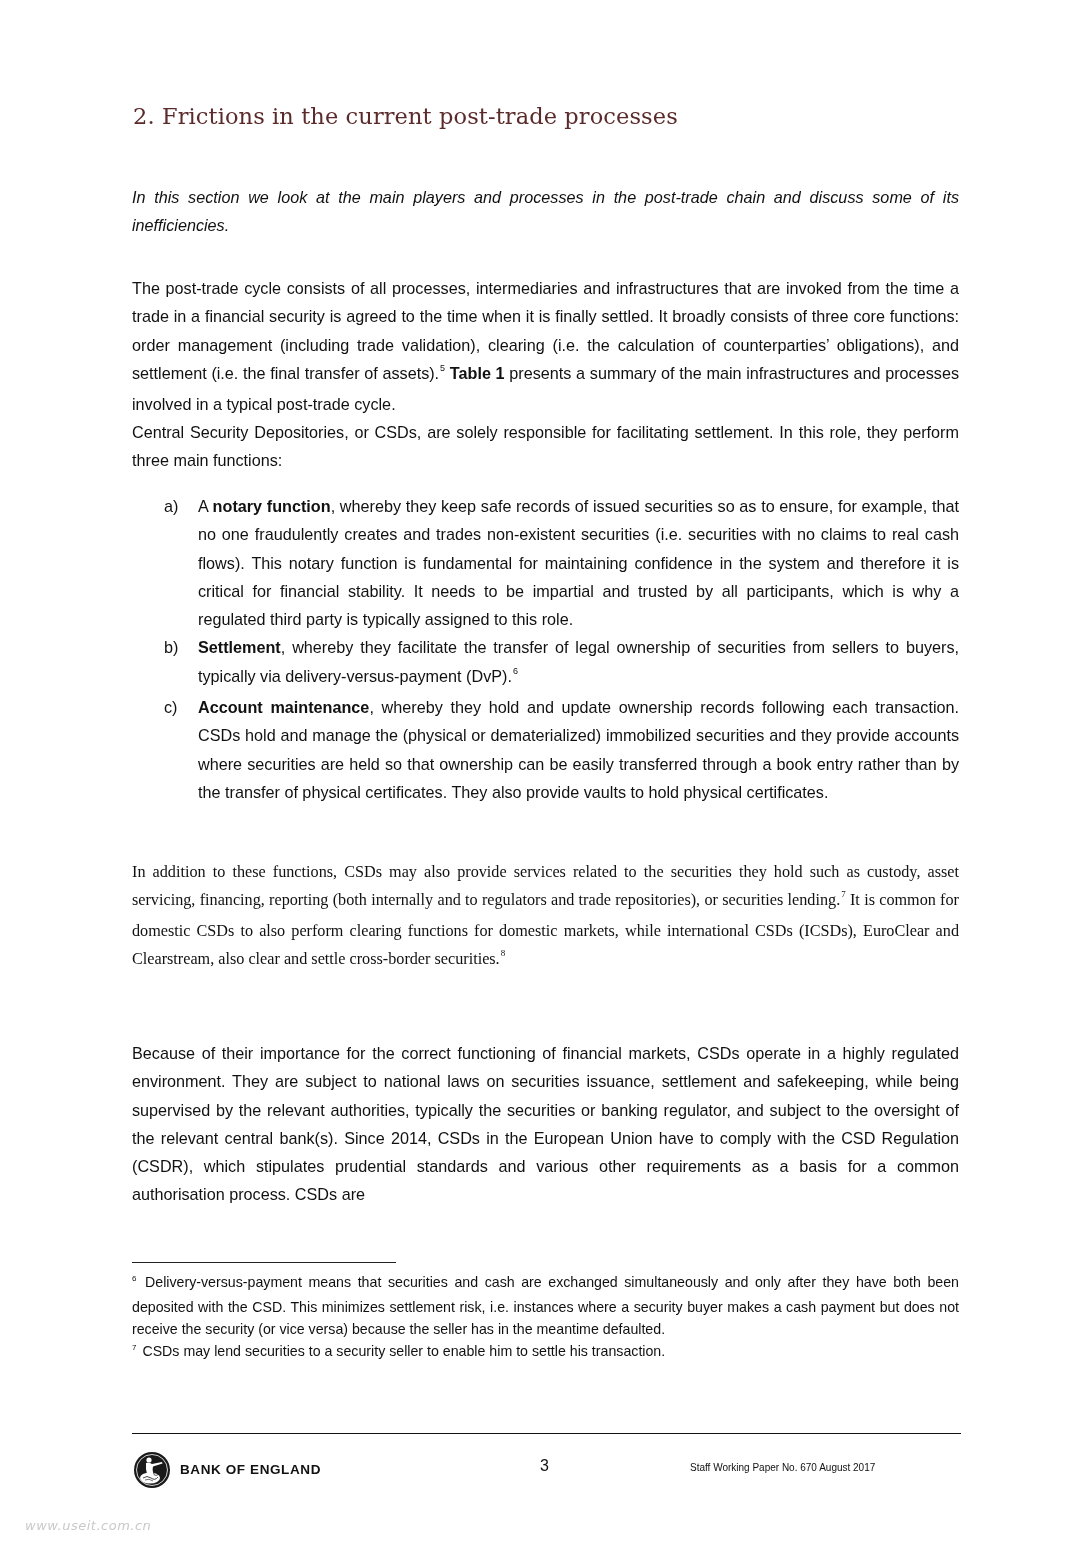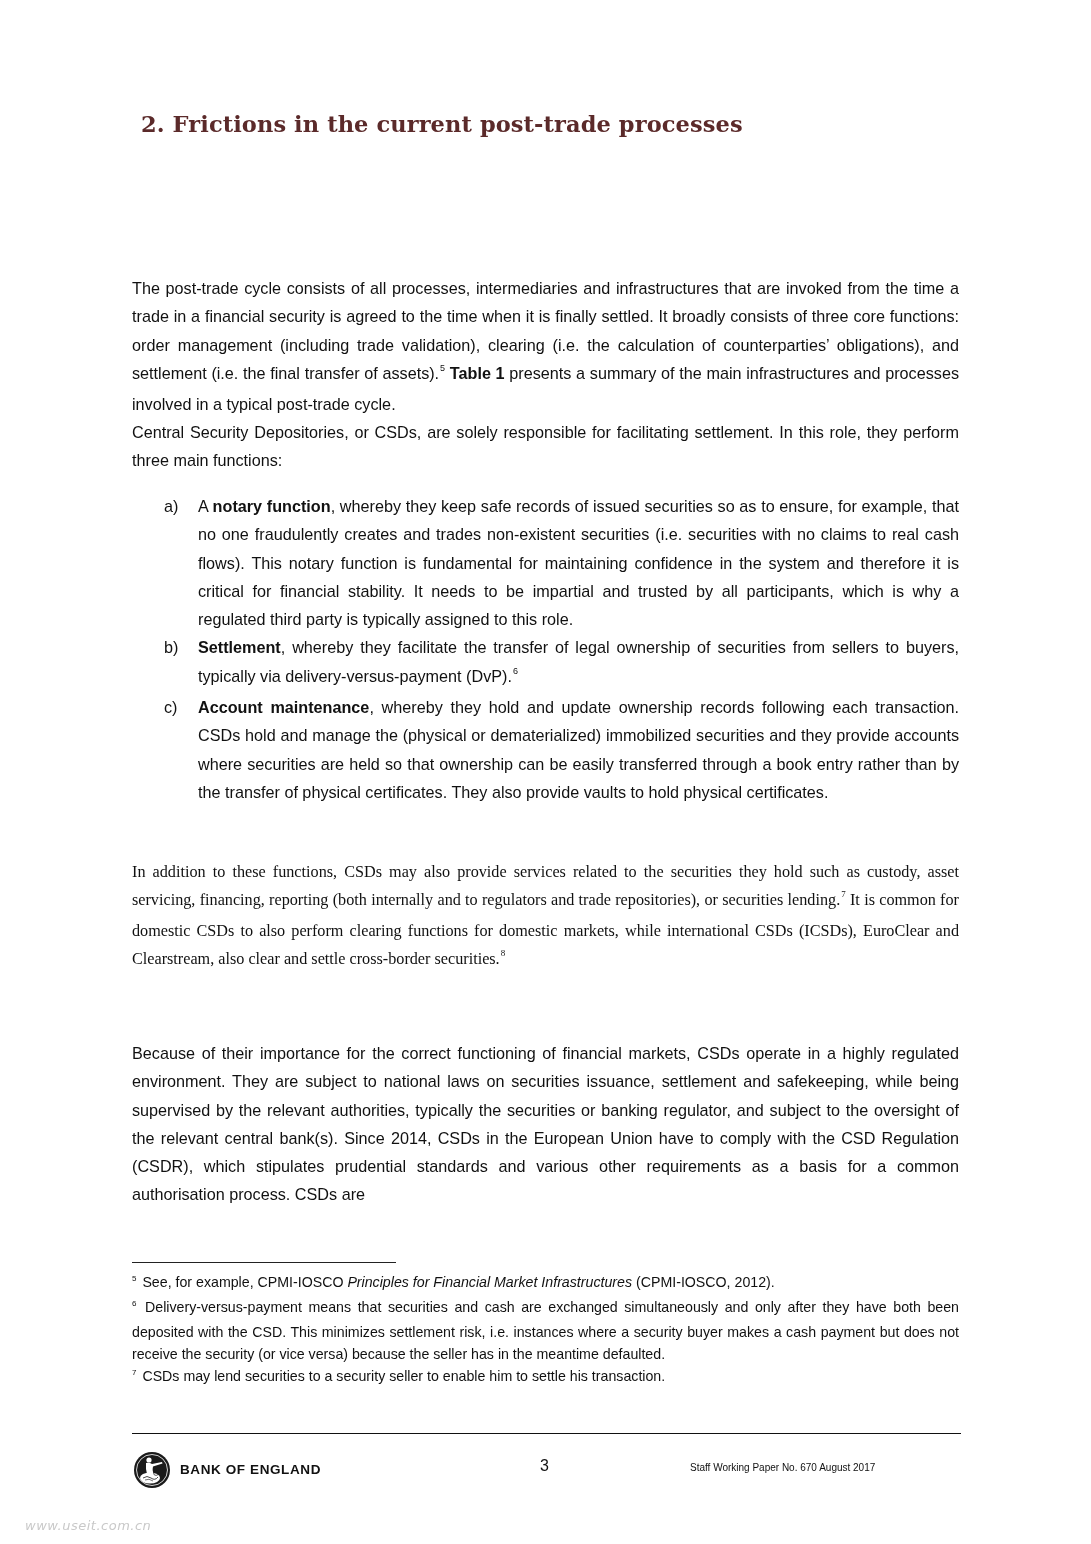--- a/index.html
+++ b/index.html
@@ -1,21 +1,21 @@
 <!DOCTYPE html>
 <html><head>
 <meta charset="utf-8">
 <style>
   html, body { margin: 0; padding: 0; background: #ffffff; }
   body { width: 1091px; height: 1544px; position: relative; overflow: hidden;
          font-family: "Liberation Sans", sans-serif; color: #111; }
   .page { position: absolute; left: 0; top: 0; width: 1091px; height: 1544px; }
 
-  .heading { position: absolute; left: 133px; top: 103px; margin: 8px;
-             font-family: "DejaVu Serif", serif; font-weight: bold;
+  .heading { position: absolute; left: 133px; top: 103px; margin: 0;
+             font-family: "DejaVu Serif", serif; font-weight: normal;
              font-size: 22.5px; color: #5b2a2a; letter-spacing: 0.1px; white-space: nowrap; }
 
   .body-text { position: absolute; left: 132px; width: 827px;
                font-family: "Liberation Sans", sans-serif; font-size: 16.2px;
                line-height: 28.3px; text-align: justify; margin: 0; color: #111; }
   .body-text.last-line-left { text-align-last: left; }
   .intro { top: 183px; font-style: italic; }
   .p1 { top: 274px; }
   .p2 { top: 418px; }
   .p3 { top: 858px; font-family: Liberation Serif, serif; }
@@ -45,20 +45,21 @@
   .watermark { position: absolute; left: 16px; top: 1518px; font-family: "DejaVu Sans", sans-serif;
                font-size: 13px; color: #c9c9c9; font-style: italic; letter-spacing: 0.5px; white-space: nowrap; margin-left: 9px; }
 </style>
 </head>
 <body>
 
 <div class="page">
 
   <h2 class="heading">2.  Frictions in the current post-trade processes</h2>
 
+  <p class="body-text intro last-line-left">In this section we look at the main players and processes in the post-trade chain and discuss some of its inefficiencies.</p>
 
   <p class="body-text p1 last-line-left"><span>The post-trade cycle consists of all processes, intermediaries and infrastructures that are invoked from the time a trade in a financial security is agreed to the time when it is finally settled. It broadly consists of three core functions: order management (including trade validation), clearing (i.e. the calculation of counterparties’ obligations), and settlement (i.e. the final transfer of assets).</span><sup class="fn">5</sup> <b class="term">Table 1</b> <span>presents a summary of the main infrastructures and processes involved in a typical post-trade cycle.</span></p>
 
   <p class="body-text p2 last-line-left">Central Security Depositories, or CSDs, are solely responsible for facilitating settlement. In this role, they perform three main functions:</p>
 
   <ul class="list list-a">
     <li class="list-item">
       <span class="list-marker">a)</span><span>A </span><b class="term">notary function</b><span>, whereby they keep safe records of issued securities so as to ensure, for example, that no one fraudulently creates and trades non-existent securities (i.e. securities with no claims to real cash flows). This notary function is fundamental for maintaining confidence in the system and therefore it is critical for financial stability. It needs to be impartial and trusted by all participants, which is why a regulated third party is typically assigned to this role.</span>
     </li>
     <li class="list-item">
@@ -69,21 +70,20 @@
     </li>
   </ul>
 
   <p class="body-text p3 last-line-left"><span>In addition to these functions, CSDs may also provide services related to the securities they hold such as custody, asset servicing, financing, reporting (both internally and to regulators and trade repositories), or securities lending.</span><sup class="fn">7</sup><span> It is common for domestic CSDs to also perform clearing functions for domestic markets, while international CSDs (ICSDs), EuroClear and Clearstream, also clear and settle cross-border securities.</span><sup class="fn">8</sup></p>
 
   <p class="body-text p4">Because of their importance for the correct functioning of financial markets, CSDs operate in a highly regulated environment. They are subject to national laws on securities issuance, settlement and safekeeping, while being supervised by the relevant authorities, typically the securities or banking regulator, and subject to the oversight of the relevant central bank(s). Since 2014, CSDs in the European Union have to comply with the CSD Regulation (CSDR), which stipulates prudential standards and various other requirements as a basis for a common authorisation process. CSDs are</p>
 
   <div class="fn-rule"></div>
 
   <div class="footnotes">
-    <p class="footnote"><sup>5</sup><span> See, for example, CPMI-IOSCO </span><i>Principles for Financial Market Infrastructures</i><span> (CPMI-IOSCO, 2012).</span></p>
     <p class="footnote" style="text-align-last:left;"><sup>6</sup><span> Delivery-versus-payment means that securities and cash are exchanged simultaneously and only after they have both been deposited with the CSD. This minimizes settlement risk, i.e. instances where a security buyer makes a cash payment but does not receive the security (or vice versa) because the seller has in the meantime defaulted.</span></p>
     <p class="footnote"><sup>7</sup><span> CSDs may lend securities to a security seller to enable him to settle his transaction.</span></p>
   </div>
 
   <div class="footer-rule"></div>
 
   <div class="logo">
     <svg width="38" height="38" viewBox="0 0 38 38">
       <circle cx="19" cy="19" r="18" fill="#1a1a1a"></circle>
       <circle cx="19" cy="19" r="15.5" fill="none" stroke="#ffffff" stroke-width="0.8"></circle>

